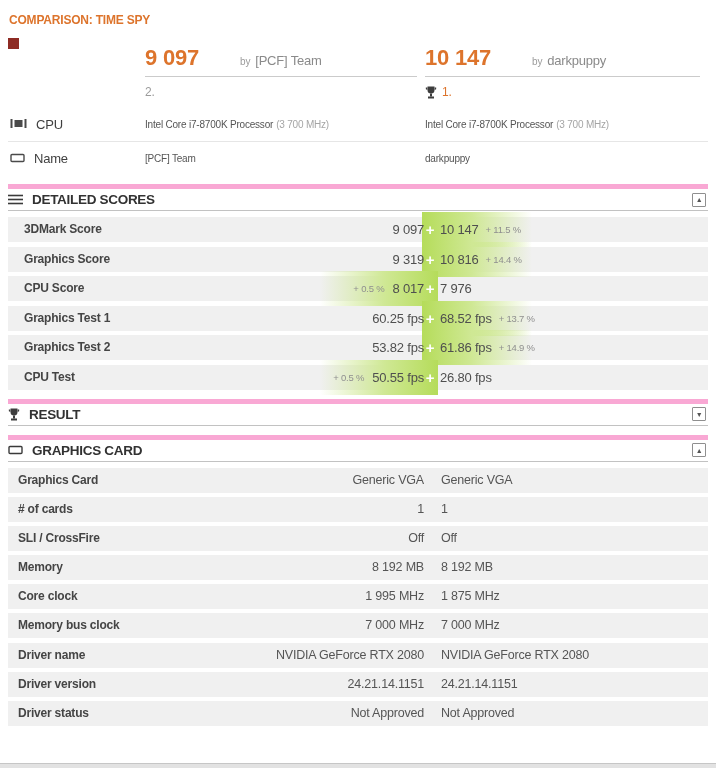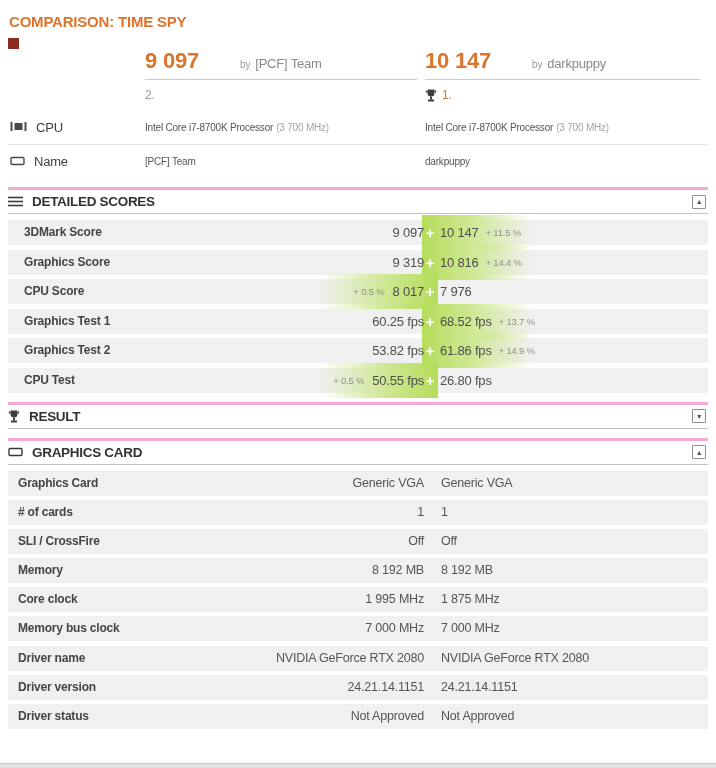--- a/index.html
+++ b/index.html
@@ -7,21 +7,21 @@
   body {
     width:716px; height:768px; overflow:hidden; position:relative;
     font-family:"Liberation Sans", sans-serif; letter-spacing:-0.2px;
   }
   .page { position:relative; width:716px; height:768px; }
 
   
   .red-square { position:absolute; left:8px; top:38px; width:11px; height:11px; background:#8e2b24; }
 
   
-  .page-title { padding:13px 0 0 9px; font-size:15px; font-weight:bold; color:#dd742c; }
+  .page-title { padding:13px 0 0 9px; font-size:12px; font-weight:bold; color:#dd742c; }
 
   
   .score-header { margin:18px 8px 0 145px; display:grid; grid-template-columns:280px 1fr; }
   .score-col { padding-right:8px; }
   .score-line { display:flex; align-items:baseline; gap:5px; padding-bottom:5px; border-bottom:1px solid #cbcbcb; }
   .big-score { font-size:22px; font-weight:bold; color:#dd742c; }
   .by-label { font-size:10px; color:#9b9b9b;padding-left:36px; }
   .owner { font-size:13px; color:#8a8a8a; }
   .rank-line { padding-top:8px; height:22px; display:flex; align-items:center; gap:5px; font-size:12px; }
   .rank-gray { color:#9b9b9b; }
@@ -31,21 +31,21 @@
   
   .spec-table { margin:8px 8px 0 8px; }
   .spec-row { display:grid; grid-template-columns:137px 280px 1fr; align-items:center; height:34px; }
   .spec-row + .spec-row { border-top:1px solid #e6e6e6; }
   .spec-label { display:flex; align-items:flex-end; gap:9px; padding-left:2px; font-size:13px; color:#3f3f3f; }
   .spec-val { font-size:10px; color:#555; }
   .spec-sub { color:#a5a5a5; margin-left:3px; }
 
   
   .section-header { margin:9px 8px 0 8px; height:27px; display:flex; align-items:center; gap:9px;
-    border-top:3px solid #f9a8d4; border-bottom:1px solid #c2c2c2;justify-content:space-between; }
+    border-top:5px solid #f9a8d4; border-bottom:1px solid #c2c2c2;justify-content:space-between; }
   .section-header.first { margin-top:9px; }
   .section-title { font-size:13.5px; font-weight:bold; color:#323232; letter-spacing:-0.3px; }
   .collapse-btn { margin-left:auto; margin-right:2px; width:14px; height:14px; border:1px solid #8f8f8f; border-radius:1px;
     display:flex; align-items:center; justify-content:center; font-size:7px; color:#555; line-height:1; cursor:pointer; background:#fff; }
   .hdr-icon svg { display:block; }
 
   
   .score-rows { margin:6px 8px 0 8px; }
   .srow { position:relative; height:25px; background:#f0f0f0; margin-bottom:4.6px; }
   .srow-label { position:absolute; left:16px; top:0; line-height:25px; font-size:12px; font-weight:bold; color:#454545; z-index:2; }

